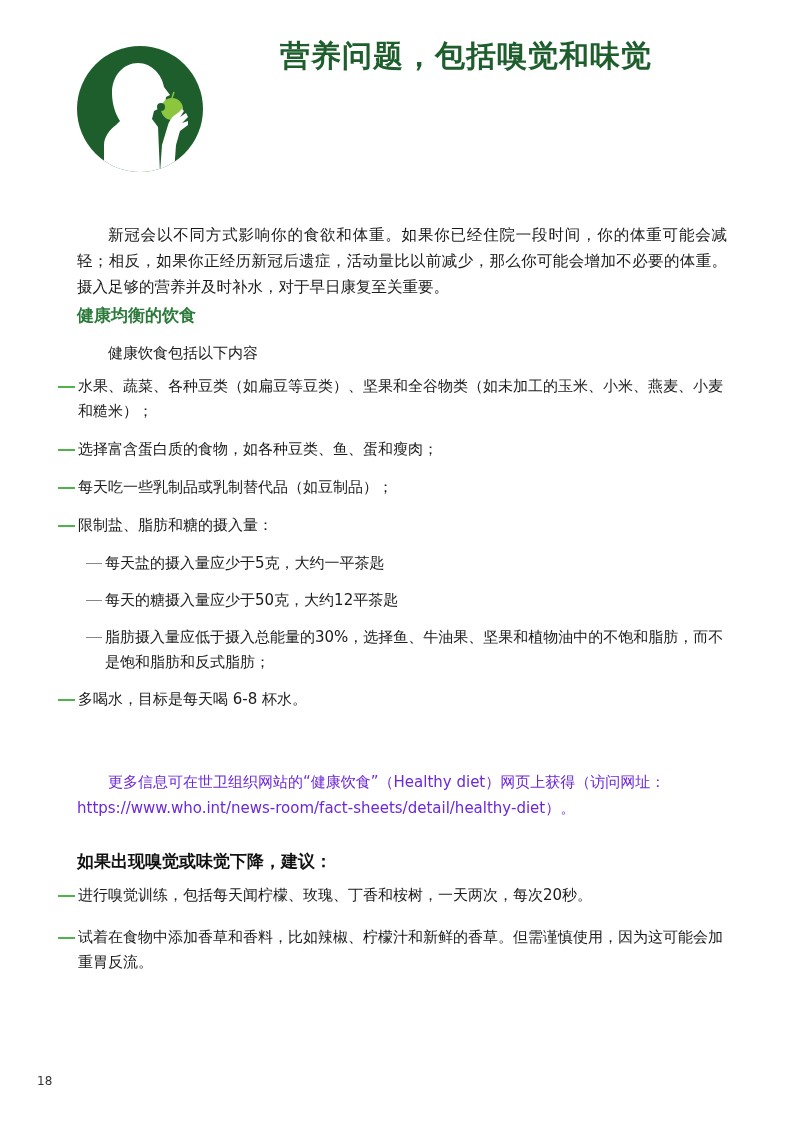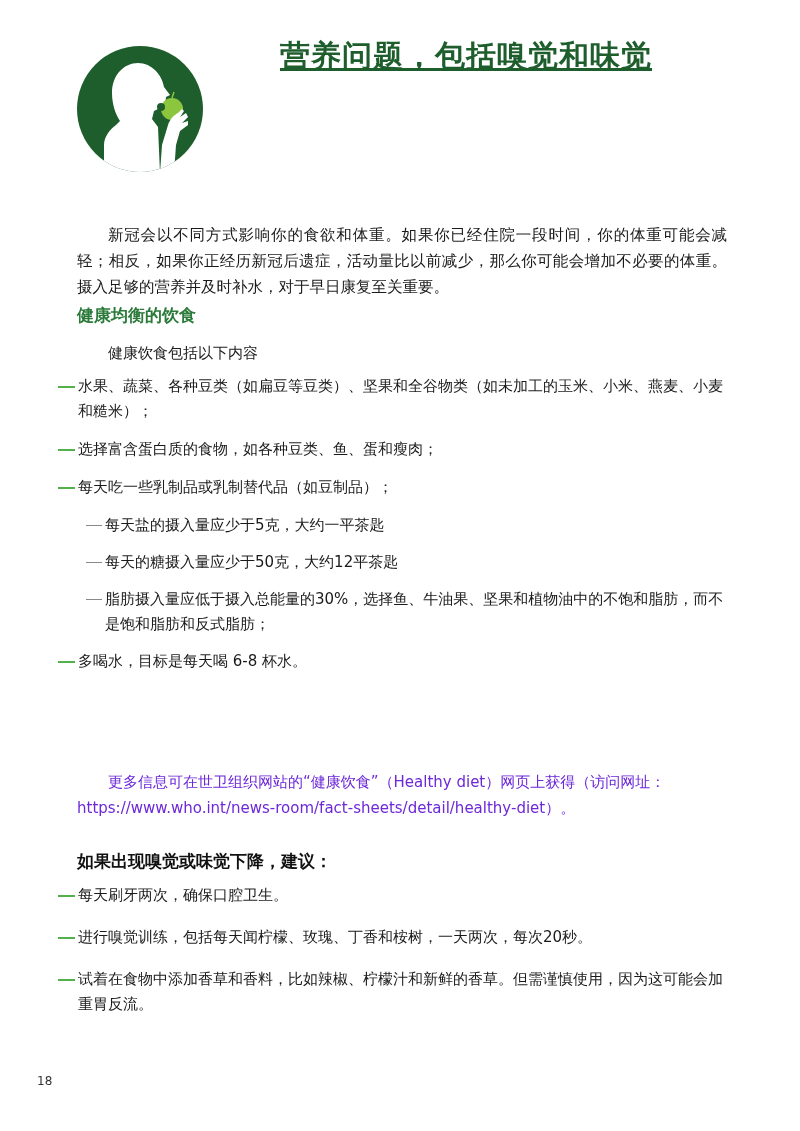--- a/index.html
+++ b/index.html
@@ -24,21 +24,20 @@
     }
     .page-title {
       position: absolute;
       left: 280px;
       top: 36px;
       font-size: 30px;
       font-weight: bold;
       color: #1e5e2c;
       letter-spacing: 1px;
       white-space: nowrap;
-      text-decoration: underline;
     }
     .intro {
       position: absolute;
       left: 77px;
       top: 222px;
       width: 650px;
       font-size: 15.5px;
       line-height: 26px;
       text-indent: 31px;
       text-align: justify;
@@ -157,20 +156,24 @@
     <span>水果、蔬菜、各种豆类（如扁豆等豆类）、坚果和全谷物类（如未加工的玉米、小米、燕麦、小麦和糙米）；</span>
   </div>
   <div class="item">
     <span class="dash"></span>
     <span>选择富含蛋白质的食物，如各种豆类、鱼、蛋和瘦肉；</span>
   </div>
   <div class="item">
     <span class="dash"></span>
     <span>每天吃一些乳制品或乳制替代品（如豆制品）；</span>
   </div>
+  <div class="item">
+    <span class="dash"></span>
+    <span>限制盐、脂肪和糖的摄入量：</span>
+  </div>
   <div class="subitem">
     <span class="dash"></span>
     <span>每天盐的摄入量应少于5克，大约一平茶匙</span>
   </div>
   <div class="subitem">
     <span class="dash"></span>
     <span>每天的糖摄入量应少于50克，大约12平茶匙</span>
   </div>
   <div class="subitem">
     <span class="dash"></span>
@@ -182,24 +185,20 @@
   </div>
 </div>
 
 <p class="more-info" style="margin:0;">更多信息可在世卫组织网站的“健康饮食”（Healthy  diet）网页上获得（访问网址：https://www.who.int/news-room/fact-sheets/detail/healthy-diet）。</p>
 
 <div class="heading-dark">如果出现嗅觉或味觉下降，建议：</div>
 
 <div class="list" style="top:883px;">
   <div class="item" style="margin-bottom:17px;">
     <span class="dash"></span>
-    <span>每天刷牙两次，确保口腔卫生。</span>
-  </div>
-  <div class="item" style="margin-bottom:17px;">
-    <span class="dash"></span>
     <span>进行嗅觉训练，包括每天闻柠檬、玫瑰、丁香和桉树，一天两次，每次20秒。</span>
   </div>
   <div class="item">
     <span class="dash"></span>
     <span>试着在食物中添加香草和香料，比如辣椒、柠檬汁和新鲜的香草。但需谨慎使用，因为这可能会加重胃反流。</span>
   </div>
 </div>
 
 <div class="page-number">18</div>
 

